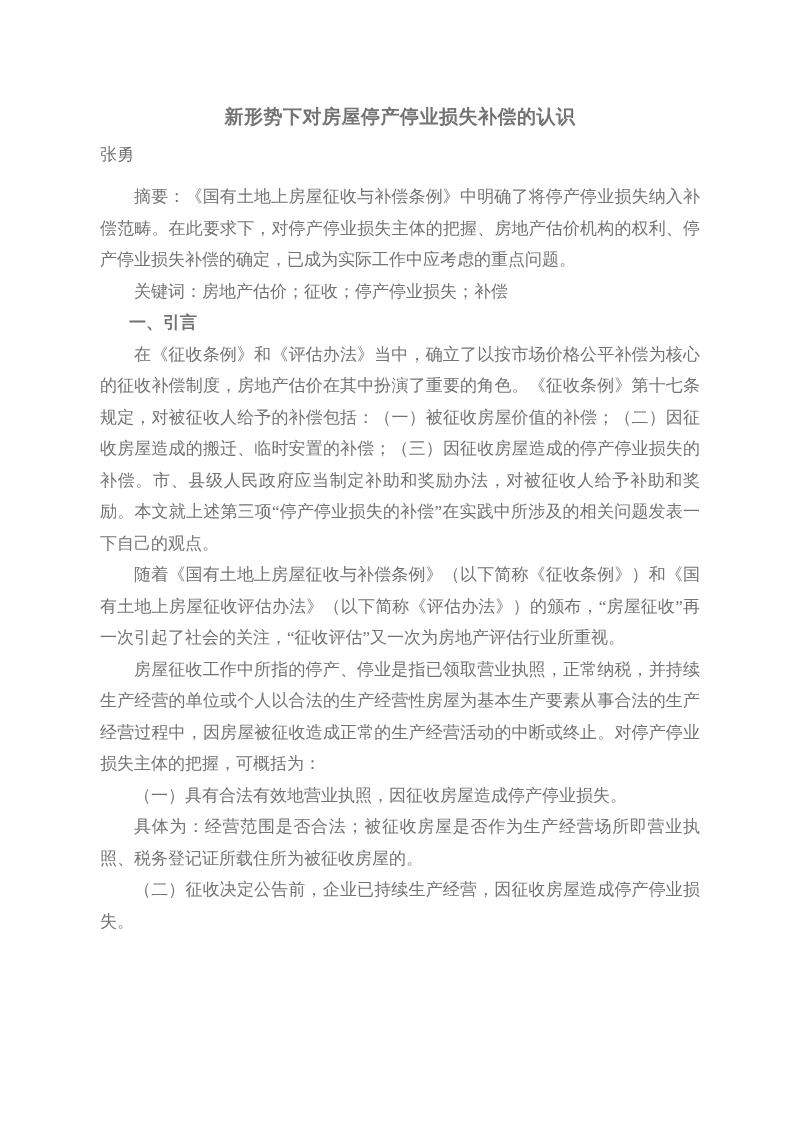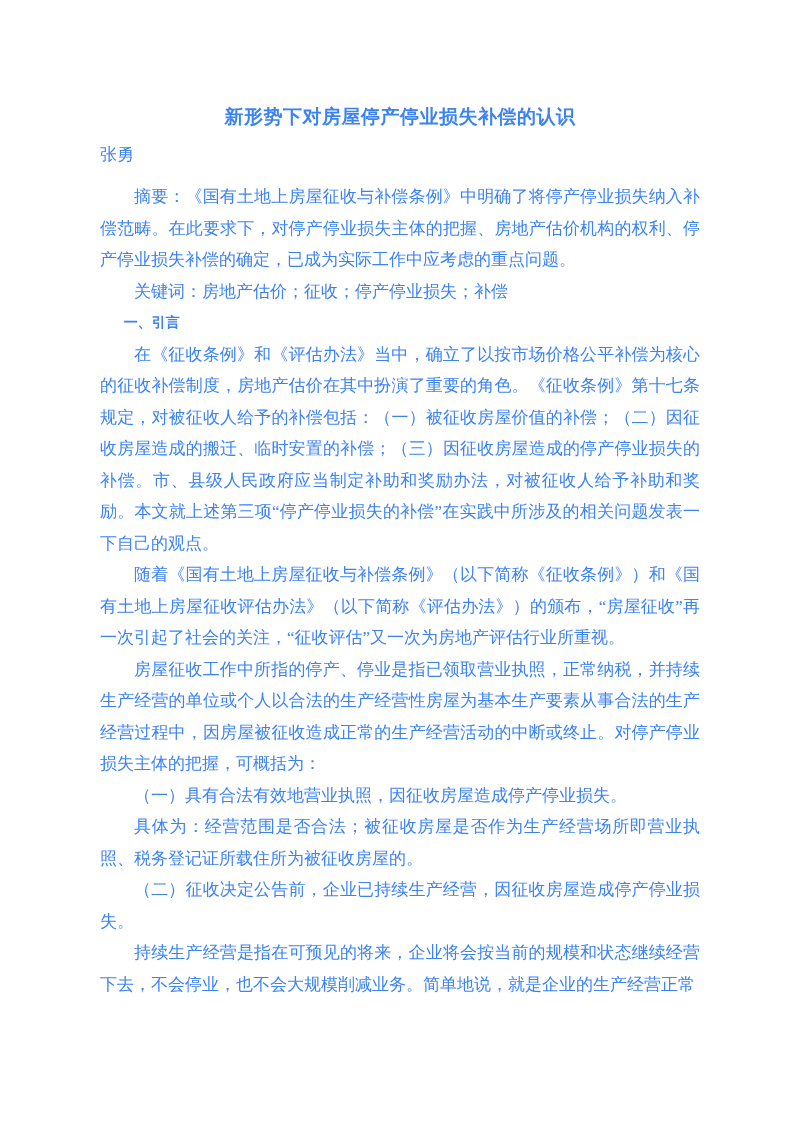--- a/index.html
+++ b/index.html
@@ -5,21 +5,21 @@
   html, body {
     margin: 0;
     padding: 0;
     background: #ffffff;
   }
   .page {
     position: relative;
     width: 800px;
     height: 1131px;
     background: #ffffff;
-    color: #3b82f6;
+    color: #737373;
     font-family: "Liberation Serif", serif;
     overflow: hidden;
     margin: 0 auto;
   }
   .inner {
     padding: 101px 100px 0 100px;
   }
   .doc-title {
     margin: 0;
     font-size: 19px;
@@ -40,21 +40,21 @@
     line-height: 31.5px;
     text-align: justify;
     text-justify: inter-ideograph;
   }
   .content p {
     margin: 0;
     text-indent: 2em;
   }
   .content h2 {
     margin: 0;
-    font-size: 14px;
+    font-size: 17px;
     font-weight: 700;
     text-indent: 1.7em;
     line-height: 31.5px;
     text-align: left;
   }
   .b {
     font-weight: 400;
   }
 </style>
 </head>
@@ -81,17 +81,16 @@
 
 
       <p>房屋征收工作中所指的停产、停业是指已领取营业执照，正常纳税，并持续生产经营的单位或个人以合法的生产经营性房屋为基本生产要素从事合法的生产经营过程中，因房屋被征收造成正常的生产经营活动的中断或终止。对停产停业损失主体的把握，可概括为：</p>
 
       <p>（一）具有合法有效地营业执照，因征收房屋造成停产停业损失。</p>
 
       <p>具体为：经营范围是否合法；被征收房屋是否作为生产经营场所即营业执照、税务登记证所载住所为被征收房屋的。</p>
 
       <p>（二）征收决定公告前，企业已持续生产经营，因征收房屋造成停产停业损失。</p>
 
-      <p>持续生产经营是指在可预见的将来，企业将会按当前的规模和状态继续经营下去，不会停业，也不会大规模削减业务。简单地说，就是企业的生产经营正常</p>
 
     </div>
   </div>
 </div>
 
 </body></html>

